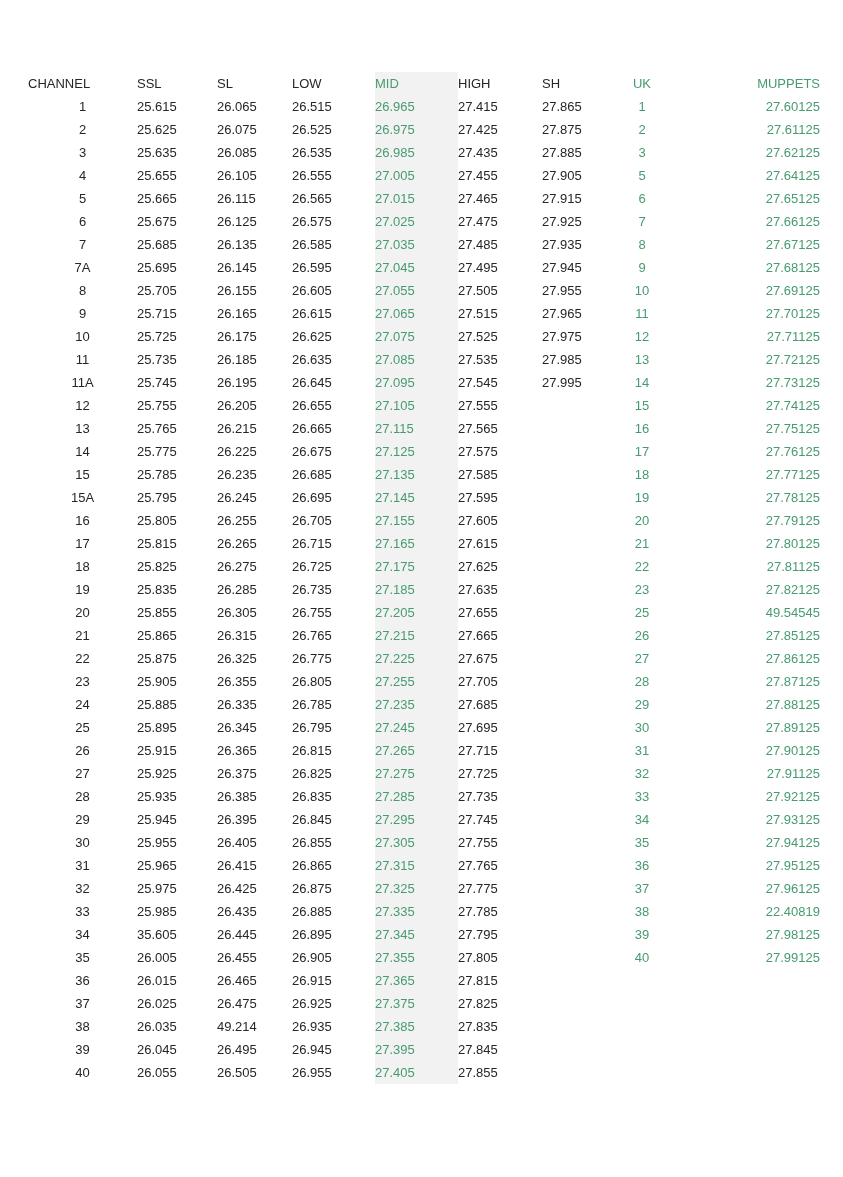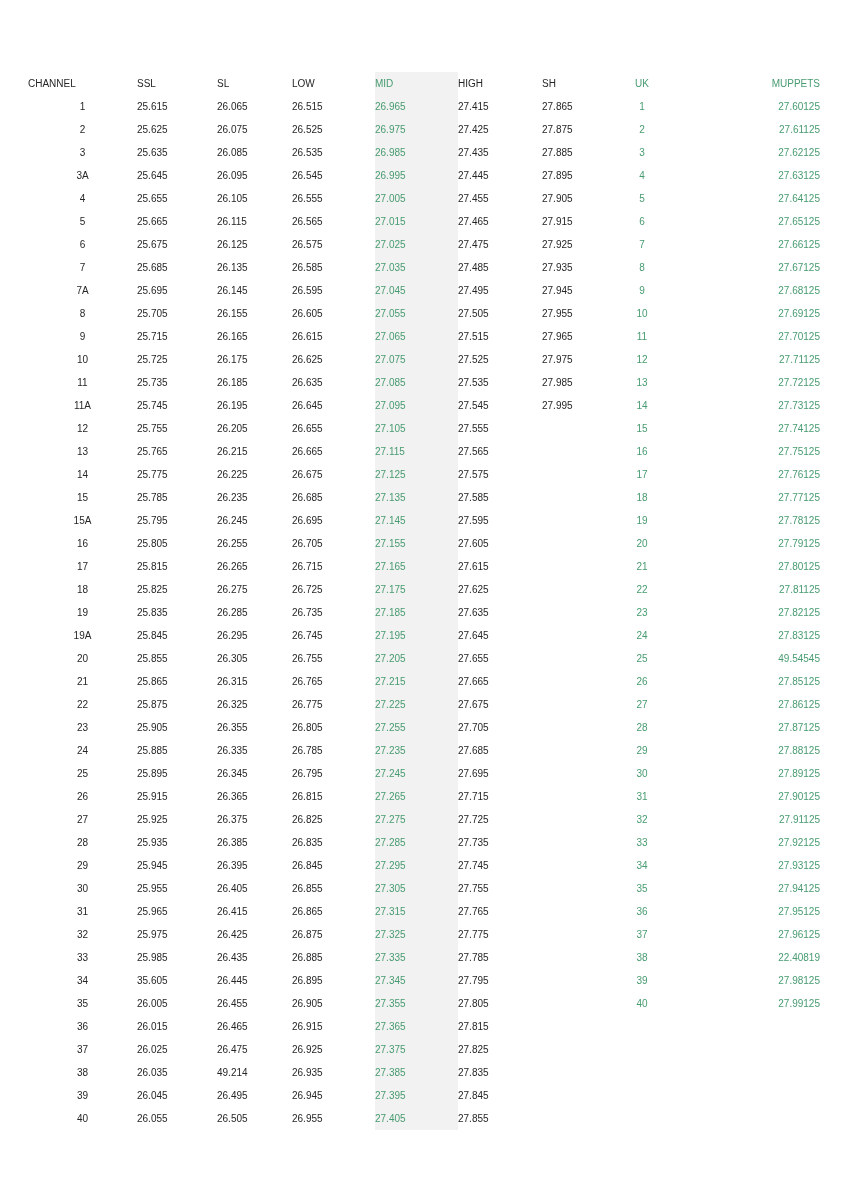--- a/index.html
+++ b/index.html
@@ -14,21 +14,21 @@
     background: var(--page-bg, #ffffff);
     font-family: "Liberation Sans", sans-serif;
     color: var(--text-color, #262626);
     overflow: hidden;
   }
   table.freq {
     border-collapse: collapse;
     table-layout: fixed;
     width: 792px;
     margin: 72px 0 0 28px;
-    font-size: 10px;
+    font-size: 13px;
   }
   table.freq th, table.freq td {
     padding: 0;
     height: 23px;
     line-height: 23px;
     white-space: nowrap;
     font-weight: normal;
     overflow: hidden;
   }
   
@@ -102,31 +102,20 @@
           <td class="col-ssl">25.635</td>
           <td class="col-sl">26.085</td>
           <td class="col-low">26.535</td>
           <td class="col-mid accent">26.985</td>
           <td class="col-high">27.435</td>
           <td class="col-sh">27.885</td>
           <td class="col-uk accent">3</td>
           <td class="col-muppets accent">27.62125</td>
         </tr>
         <tr>
-          <td class="col-channel">3A</td>
-          <td class="col-ssl">25.645</td>
-          <td class="col-sl">26.095</td>
-          <td class="col-low">26.545</td>
-          <td class="col-mid accent">26.995</td>
-          <td class="col-high">27.445</td>
-          <td class="col-sh">27.895</td>
-          <td class="col-uk accent">4</td>
-          <td class="col-muppets accent">27.63125</td>
-        </tr>
-        <tr>
           <td class="col-channel">4</td>
           <td class="col-ssl">25.655</td>
           <td class="col-sl">26.105</td>
           <td class="col-low">26.555</td>
           <td class="col-mid accent">27.005</td>
           <td class="col-high">27.455</td>
           <td class="col-sh">27.905</td>
           <td class="col-uk accent">5</td>
           <td class="col-muppets accent">27.64125</td>
         </tr>
@@ -322,31 +311,20 @@
           <td class="col-ssl">25.835</td>
           <td class="col-sl">26.285</td>
           <td class="col-low">26.735</td>
           <td class="col-mid accent">27.185</td>
           <td class="col-high">27.635</td>
           <td class="col-sh"></td>
           <td class="col-uk accent">23</td>
           <td class="col-muppets accent">27.82125</td>
         </tr>
         <tr>
-          <td class="col-channel">19A</td>
-          <td class="col-ssl">25.845</td>
-          <td class="col-sl">26.295</td>
-          <td class="col-low">26.745</td>
-          <td class="col-mid accent">27.195</td>
-          <td class="col-high">27.645</td>
-          <td class="col-sh"></td>
-          <td class="col-uk accent">24</td>
-          <td class="col-muppets accent">27.83125</td>
-        </tr>
-        <tr>
           <td class="col-channel">20</td>
           <td class="col-ssl">25.855</td>
           <td class="col-sl">26.305</td>
           <td class="col-low">26.755</td>
           <td class="col-mid accent">27.205</td>
           <td class="col-high">27.655</td>
           <td class="col-sh"></td>
           <td class="col-uk accent">25</td>
           <td class="col-muppets accent">49.54545</td>
         </tr>

